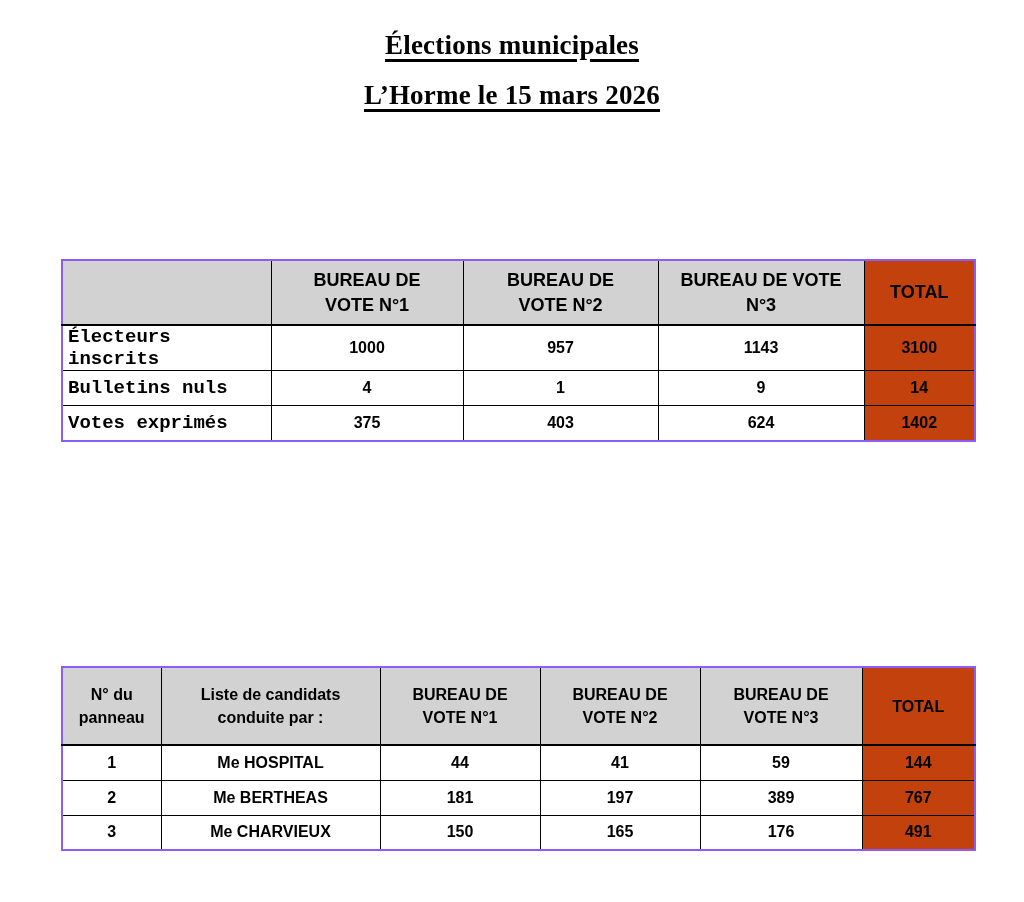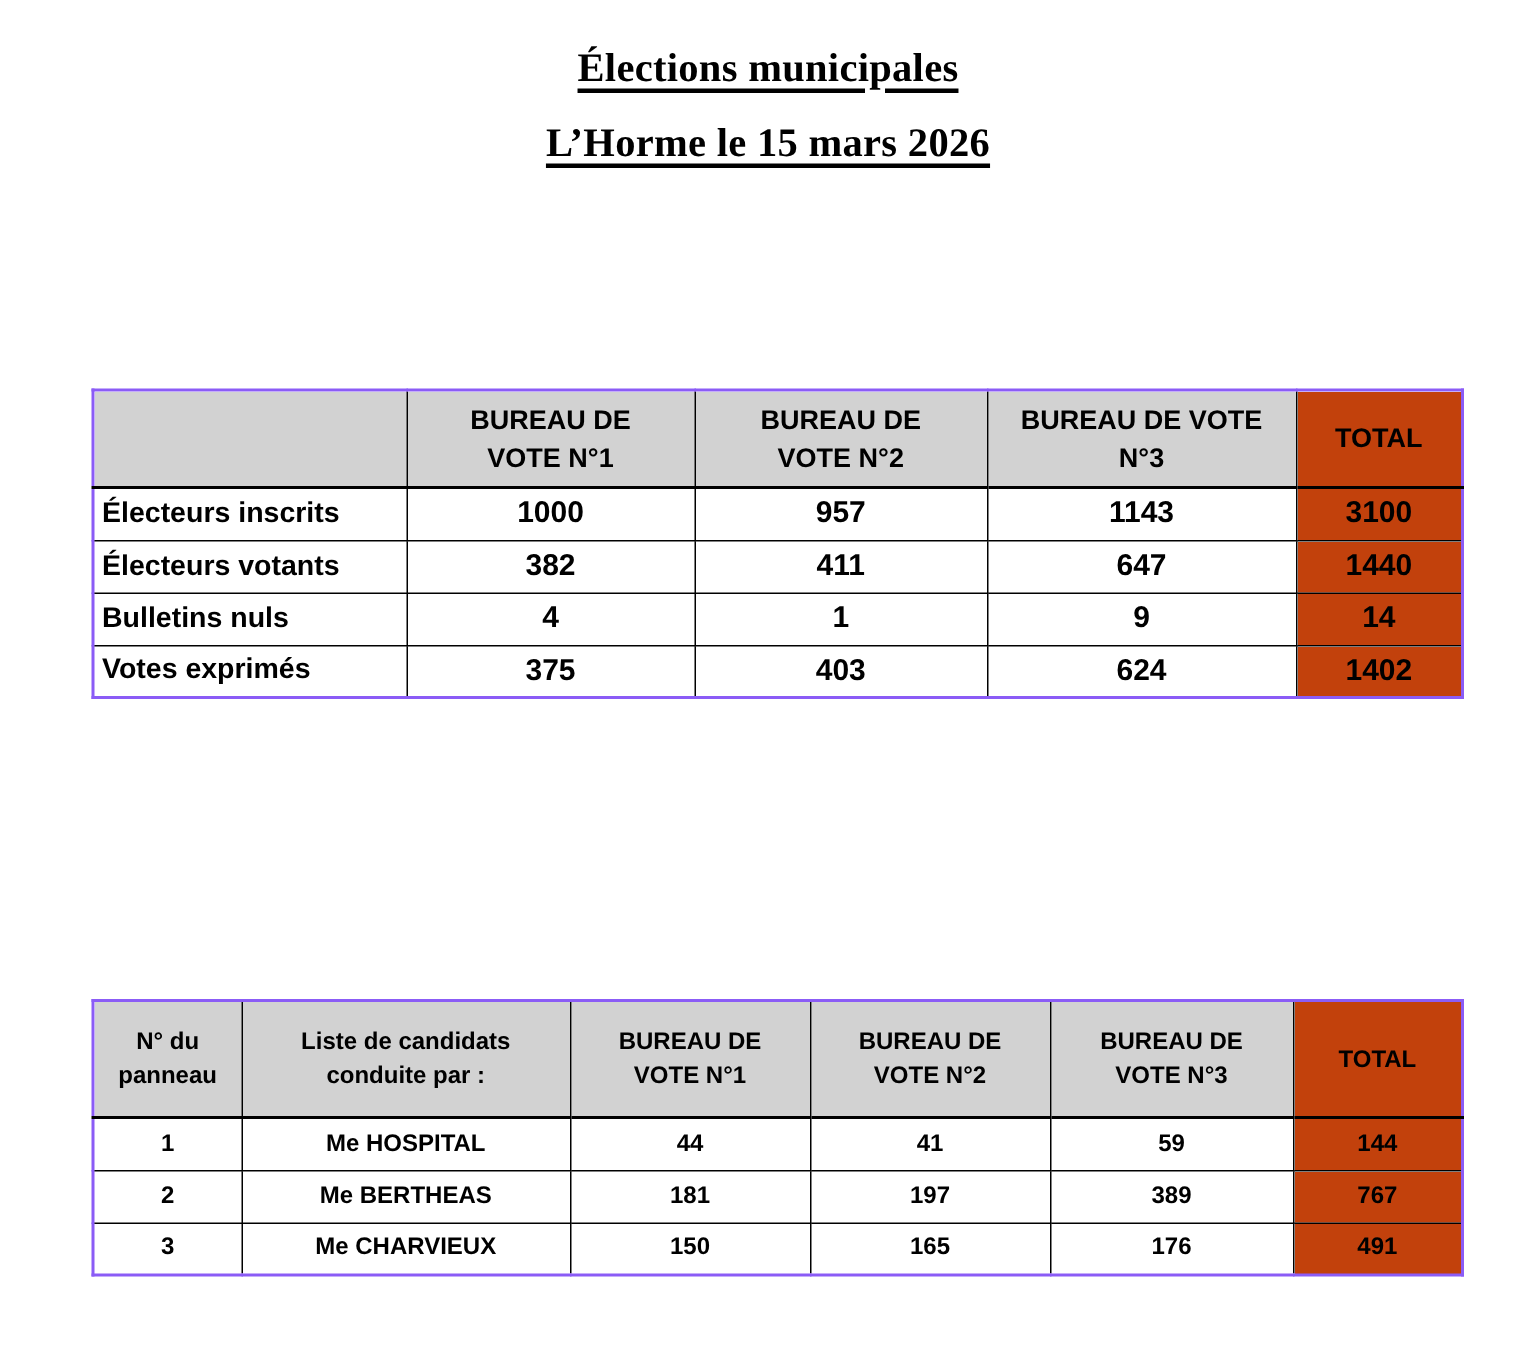--- a/index.html
+++ b/index.html
@@ -58,27 +58,27 @@
   .hl { display: block; text-align: center; }
   td.total-col, th.total-col { background: #c2410c; }
   td.num { text-align: center; font-weight: 700; }
   
   .t1 { left: 61px; top: 259px; width: 913px; }
   .t1 thead tr { height: 65px; }
   .t1 tbody tr { height: 35px; }
   .t1 thead th { font-size: 18px; }
   .t1 thead .hl { line-height: 25px; }
   .t1 td.label {
-    font-family: Liberation Sans, sans-serif;
+    font-family: Liberation Mono, monospace;
     font-weight: 700;
     font-size: 19px;
     text-align: left;
     padding-left: 5px;
   }
-  .t1 td.num { font-size: 20px; }
+  .t1 td.num { font-size: 16px; }
   
   .t2 { left: 61px; top: 666px; width: 913px; }
   .t2 thead tr { height: 78px; }
   .t2 tbody tr { height: 35px; }
   .t2 thead th { font-size: 16px; }
   .t2 thead .hl { line-height: 23px; }
   .t2 td { font-size: 16px; font-weight: 700; text-align: center; }
 </style>
 </head>
 <body>
@@ -126,27 +126,20 @@
         </th>
       </tr>
     </thead>
     <tbody>
       <tr>
         <td class="label">Électeurs inscrits</td>
         <td class="num">1000</td>
         <td class="num">957</td>
         <td class="num">1143</td>
         <td class="num total-col">3100</td>
-      </tr>
-      <tr>
-        <td class="label">Électeurs votants</td>
-        <td class="num">382</td>
-        <td class="num">411</td>
-        <td class="num">647</td>
-        <td class="num total-col">1440</td>
       </tr>
       <tr>
         <td class="label">Bulletins nuls</td>
         <td class="num">4</td>
         <td class="num">1</td>
         <td class="num">9</td>
         <td class="num total-col">14</td>
       </tr>
       <tr>
         <td class="label">Votes exprimés</td>

